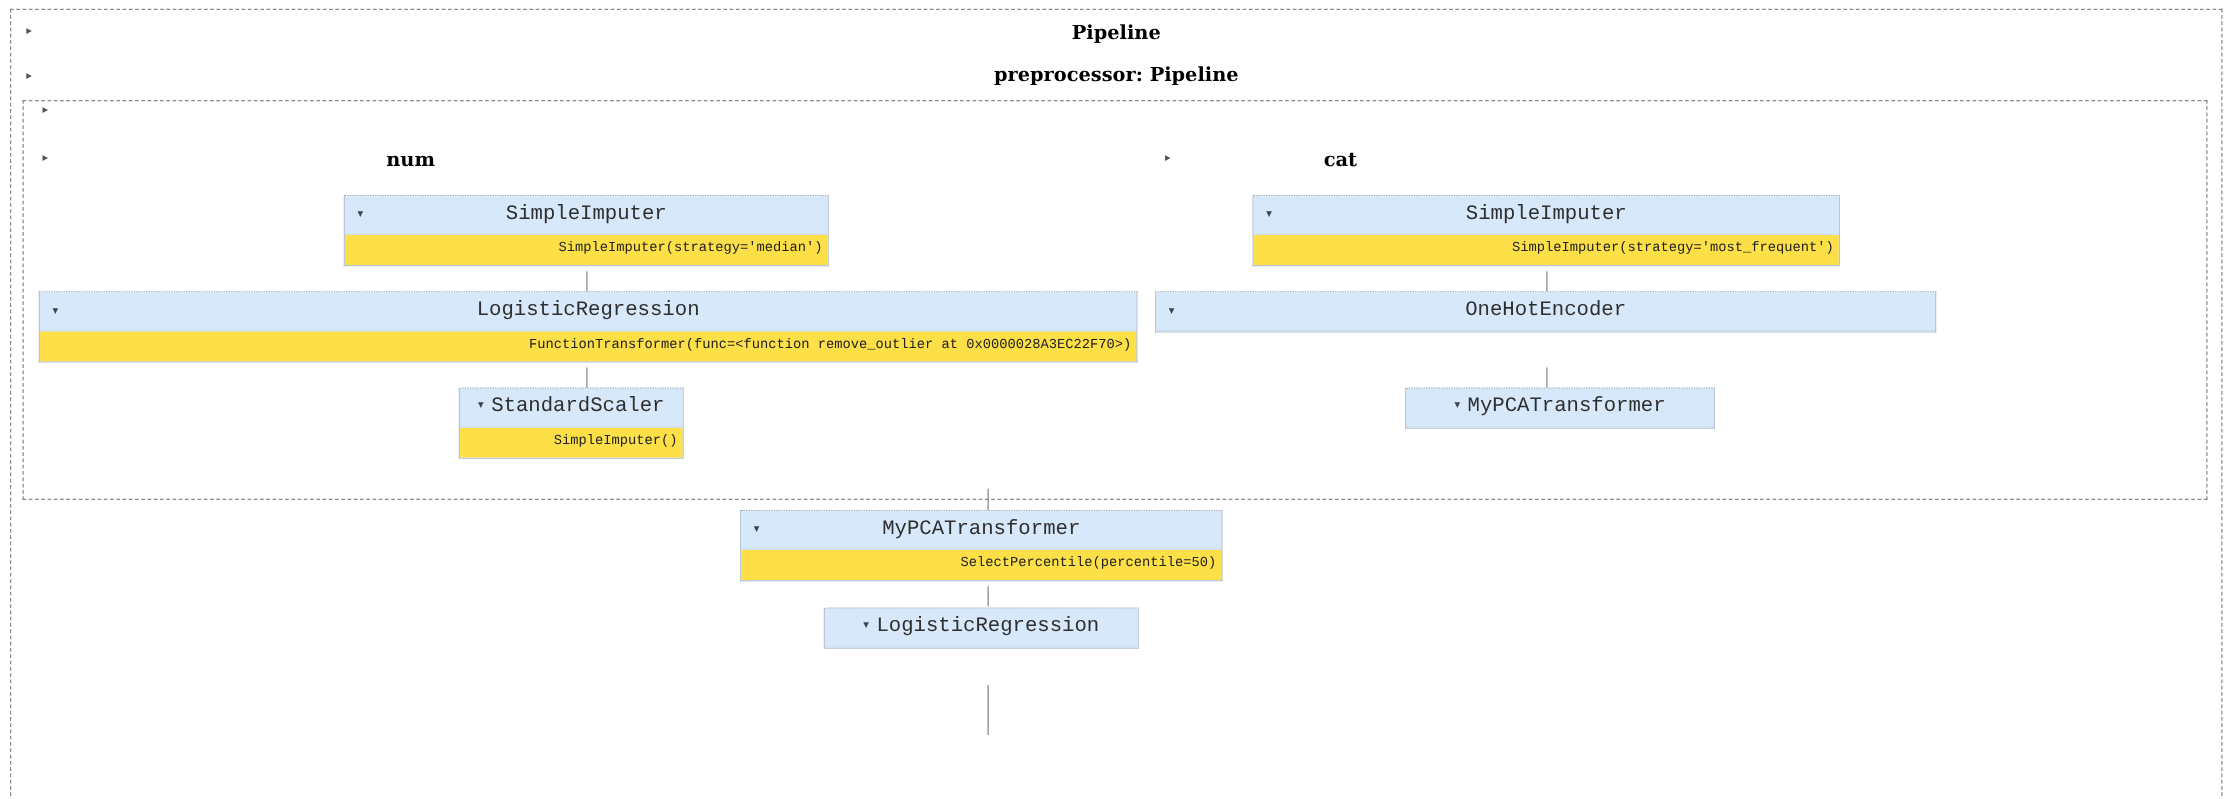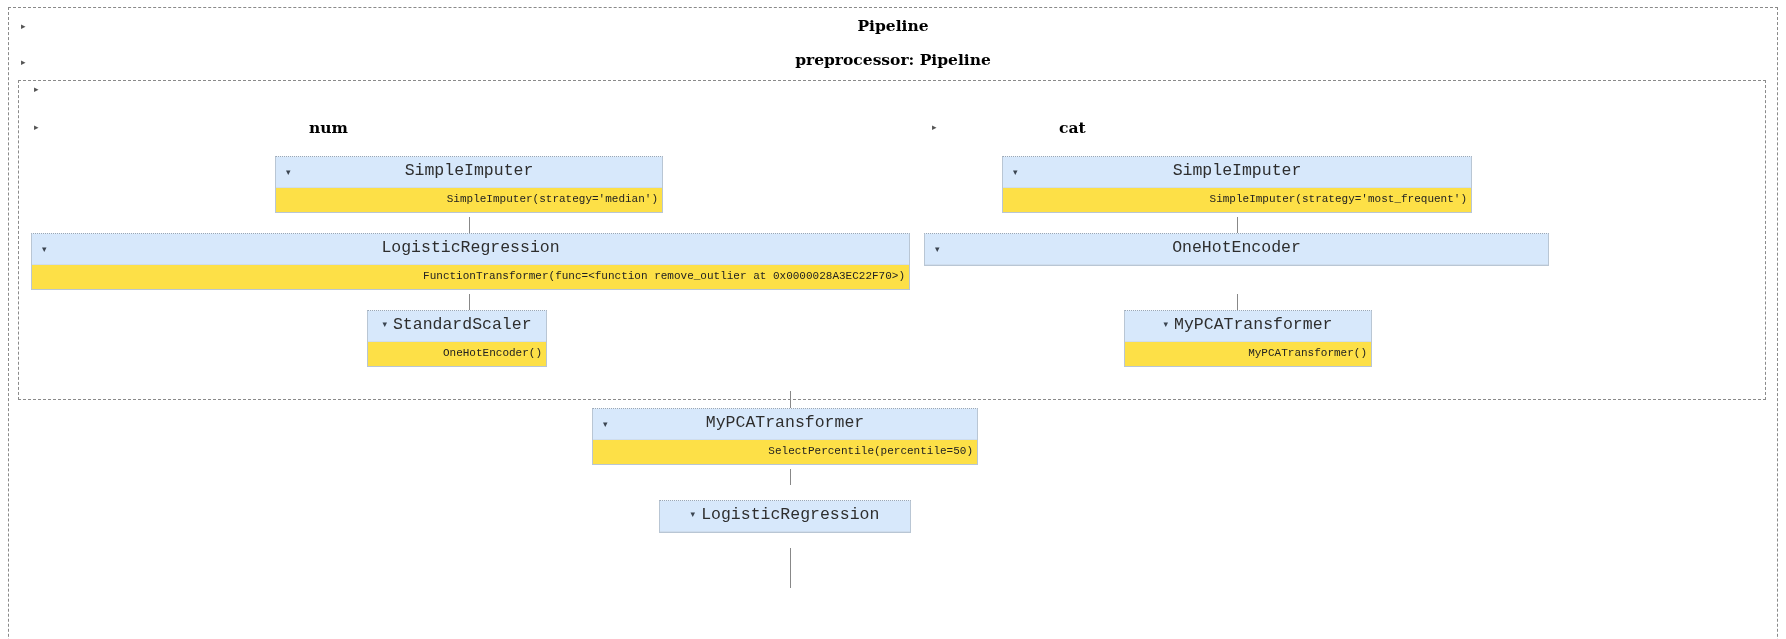--- a/index.html
+++ b/index.html
@@ -140,21 +140,21 @@
         <span class="sk-tri">▾</span>
         <span>LogisticRegression</span>
       </div>
       <div class="sk-est-body">FunctionTransformer(func=&lt;function remove_outlier at 0x0000028A3EC22F70&gt;)</div>
     </div>
 
     <div class="sk-est abs" style="left:348px; top:229px; width:180px;">
       <div class="sk-est-head compact">
         <span class="sk-tri">▾</span><span>StandardScaler</span>
       </div>
-      <div class="sk-est-body">OneHotEncoder()</div>
+      <div class="sk-est-body">SimpleImputer()</div>
     </div>
 
     <div class="sk-est abs" style="left:983px; top:75px; width:470px;">
       <div class="sk-est-head">
         <span class="sk-tri">▾</span>
         <span>SimpleImputer</span>
       </div>
       <div class="sk-est-body">SimpleImputer(strategy='most_frequent')</div>
     </div>
 
@@ -162,21 +162,20 @@
       <div class="sk-est-head">
         <span class="sk-tri">▾</span>
         <span>OneHotEncoder</span>
       </div>
     </div>
 
     <div class="sk-est abs" style="left:1105px; top:229px; width:248px;">
       <div class="sk-est-head compact">
         <span class="sk-tri">▾</span><span>MyPCATransformer</span>
       </div>
-      <div class="sk-est-body">MyPCATransformer()</div>
     </div>
 
     <div class="vline" style="left:450px; top:136px; height:16px;"></div>
 
     <div class="vline" style="left:450px; top:213px; height:16px;"></div>
 
     <div class="vline" style="left:1218px; top:136px; height:16px;"></div>
 
     <div class="vline" style="left:1218px; top:213px; height:16px;"></div>
   </div>
@@ -186,20 +185,20 @@
   <div class="sk-est abs" style="left:583px; top:400px; width:386px;">
     <div class="sk-est-head">
       <span class="sk-tri">▾</span>
       <span>MyPCATransformer</span>
     </div>
     <div class="sk-est-body">SelectPercentile(percentile=50)</div>
   </div>
 
   <div class="vline" style="left:781px; top:461px; height:16px;"></div>
 
-  <div class="sk-est abs" style="left:650px; top:478px; width:252px;margin-top:14px;">
+  <div class="sk-est abs" style="left:650px; top:478px; width:252px;">
     <div class="sk-est-head compact">
       <span class="sk-tri">▾</span><span>LogisticRegression</span>
     </div>
   </div>
 
   <div class="vline" style="left:781px; top:540px; height:40px;"></div>
 </div>
 
 </body></html>

